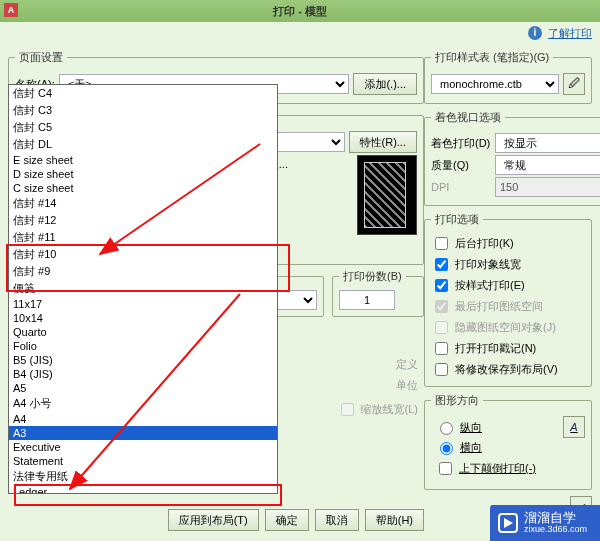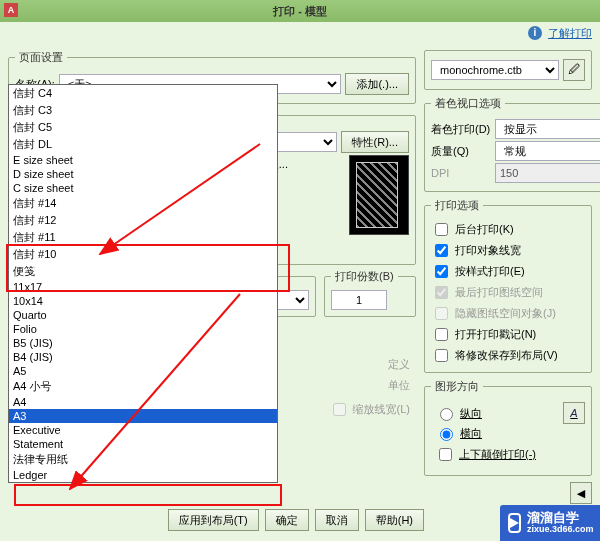--- a/index.html
+++ b/index.html
@@ -2,42 +2,42 @@
 <html><head>
 <meta charset="utf-8">
 <style>
   * { box-sizing: border-box; font-family: "SimSun", "Microsoft YaHei", sans-serif; font-size: 11px; }
   body { margin: 0; width: 600px; height: 541px; background: #222; position: relative; overflow: hidden; }
   .titlebar { height: 22px; background: linear-gradient(#9cc97c,#8abb68); display:flex; align-items:center; justify-content:center; position:relative; color:#333; font-weight:bold;}
   .titlebar .appicon { position:absolute; left:4px; top:3px; width:14px; height:14px; background:#c44; color:#fff; font-size:9px; text-align:center; line-height:14px;}
   .header2 { height:22px; background:#eaf5e1; display:flex; align-items:center; justify-content:flex-end; padding-right:8px; gap:6px;}
   .header2 .infoicon { width:14px; height:14px; border-radius:50%; background:#3a7abc; color:#fff; text-align:center; line-height:14px; font-weight:bold;font-size:10px; display:inline-block;}
   .header2 .link { color:#1a5fb4; text-decoration:underline;}
-  .dlgbody { background:#eaf5e1; padding:6px 8px; height: calc(541px - 22px - 22px); position:relative; display:flex; gap:8px;}
+  .dlgbody { background:#eaf5e1; padding:6px 8px; height: calc(541px - 22px - 22px); position:relative; display:flex; gap:0;}
   .leftcol { flex: 1 1 auto; display:flex; flex-direction:column; gap:4px;}
   .rightcol { width:168px; display:flex; flex-direction:column; gap:6px;}
   fieldset { border:1px solid #9caa8c; border-radius:2px; padding:6px; margin:0; }
   legend { padding:0 4px; color:#333; }
   .row { display:flex; align-items:center; gap:4px; margin:2px 0; }
   input[type=text], select { height:20px; border:1px solid #aab; background:#fff; padding:0 4px; }
   input[type=text][disabled]{background:#eee;}
   .btn { height:22px; padding:0 10px; border:1px solid #8a9a7a; background:linear-gradient(#f4f9ef,#dbe8cf); cursor:pointer; }
   .thumb { width:60px; height:80px; background:#000; border:1px solid #444; position:relative; margin-left:auto;}
   .thumb::before{content:"";position:absolute;left:6px;top:6px;right:10px;bottom:6px;background:repeating-linear-gradient(45deg,#888 0 2px,#000 2px 6px);border:1px solid #ccc;}
   .radiostack { display:flex; flex-direction:column; gap:2px; padding:2px 4px;}
   .checkrow { display:flex; align-items:center; gap:4px; padding:1px 0;}
   .arrowbtn { width:22px; height:22px; border:1px solid #8a9a7a; background:#e7f0de; display:flex; align-items:center; justify-content:center;}
   .paper-group{ position:relative; }
   .paper-open { position:absolute; z-index:50; left:8px; top:40px; width:270px; max-height:410px; overflow-y:auto; background:#fff; border:1px solid #666; }
   .paper-open .opt { padding:1px 4px; white-space:nowrap; cursor:pointer;}
   .paper-open .opt.sel { background:#1a5fd0; color:#fff; }
   .redbox1 { position:absolute; border:2px solid #e11; left:6px; top:200px; width:284px; height:48px; pointer-events:none; z-index:60;}
   .redbox2 { position:absolute; border:2px solid #e11; left:14px; top:440px; width:268px; height:22px; pointer-events:none; z-index:60;}
   .arrow-svg { position:absolute; z-index:55; pointer-events:none; }
-  .watermark { position:absolute; right:0; bottom:0; width:100px; height:36px; background:#2f5fc9; color:#fff; display:flex; align-items:center; gap:6px; padding:0 8px; font-weight:bold; z-index:80; border-radius:3px 0 0 0;}
+  .watermark { position:absolute; right:0; bottom:0; width:110px; height:36px; background:#2f5fc9; color:#fff; display:flex; align-items:center; gap:6px; padding:0 8px; font-weight:normal; z-index:80; border-radius:3px 0 0 0;}
   .watermark .play { width:20px; height:20px; border:2px solid #fff; border-radius:4px; display:flex; align-items:center; justify-content:center;}
   .watermark .play::before{content:"";border-style:solid;border-width:5px 0 5px 9px;border-color:transparent transparent transparent #fff;}
   .btnrow { display:flex; gap:6px; justify-content:flex-end; margin-top:4px;}
   .disabled { color:#999; }
 </style>
 </head>
 <body>
 
 <div class="titlebar">
   <span class="appicon">A</span>
@@ -121,20 +121,21 @@
       <button class="btn">应用到布局(T)</button>
       <button class="btn">确定</button>
       <button class="btn">取消</button>
       <button class="btn">帮助(H)</button>
     </div>
 
   </div>
 
   <div class="rightcol">
     <fieldset>
+      <legend>打印样式表 (笔指定)(G)</legend>
       <div class="row">
         <select style="flex:1"><option>monochrome.ctb</option></select>
         <span class="arrowbtn">🖉</span>
       </div>
     </fieldset>
 
     <fieldset>
       <legend>着色视口选项</legend>
       <div class="row">
           <span style="width:60px">着色打印(D)</span>
@@ -213,20 +214,21 @@
       <div class="opt">信封 C3</div>
       <div class="opt">信封 C5</div>
       <div class="opt">信封 DL</div>
       <div class="opt">E size sheet</div>
       <div class="opt">D size sheet</div>
       <div class="opt">C size sheet</div>
       <div class="opt">信封 #14</div>
       <div class="opt">信封 #12</div>
       <div class="opt">信封 #11</div>
       <div class="opt">信封 #10</div>
+      <div class="opt">信封 #9</div>
       <div class="opt">便笺</div>
       <div class="opt">11x17</div>
       <div class="opt">10x14</div>
       <div class="opt">Quarto</div>
       <div class="opt">Folio</div>
       <div class="opt">B5 (JIS)</div>
       <div class="opt">B4 (JIS)</div>
       <div class="opt">A5</div>
       <div class="opt">A4 小号</div>
       <div class="opt">A4</div>

